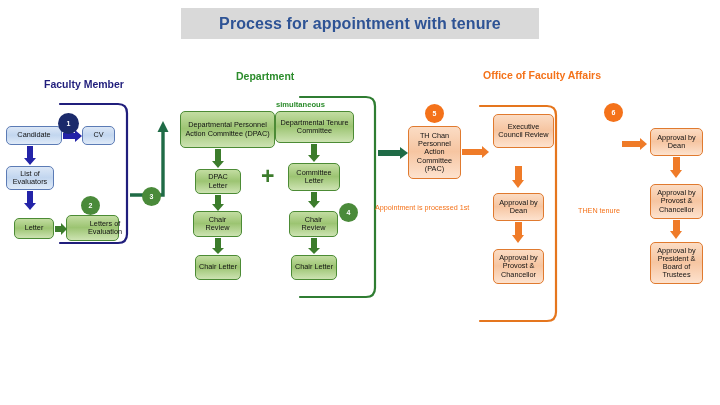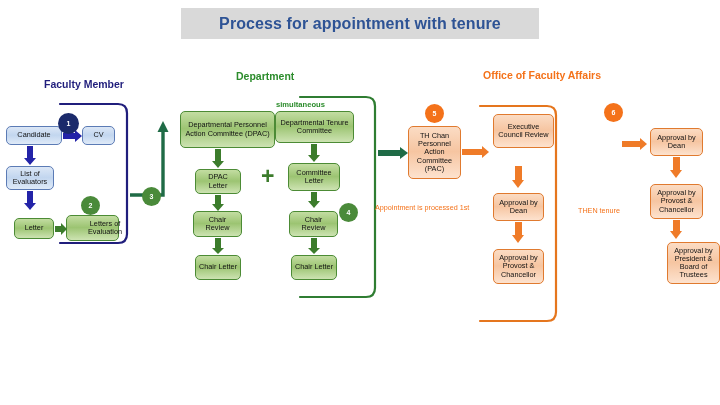--- a/index.html
+++ b/index.html
@@ -163,21 +163,21 @@
 
   <div class="circ org" style="left:604px;top:103px;width:19px;height:19px;">6</div>
 
   <div class="anno" style="left:578px;top:206px;">THEN tenure</div>
 
   <div class="shaft" style="left:622px;top:141px;width:18px;height:6px;background:#ef7b28;"></div>
   <div class="head" style="left:640px;top:138px;border-top:6px solid transparent;border-bottom:6px solid transparent;border-left:7px solid #ef7b28;"></div>
 
   <div class="node orange" style="left:650px;top:128px;width:53px;height:28px;">Approval by Dean</div>
   <div class="node orange" style="left:650px;top:184px;width:53px;height:35px;">Approval by Provost &amp; Chancellor</div>
-  <div class="node orange" style="left:667px;top:242px;width:53px;height:42px;">Approval by President &amp; Board of Trustees</div>
+  <div class="node orange" style="left:650px;top:242px;width:53px;height:42px;">Approval by President &amp; Board of Trustees</div>
 
   <div class="shaft" style="left:673px;top:157px;width:7px;height:13px;background:#ef7b28;"></div>
   <div class="head" style="left:670px;top:170px;border-left:6.5px solid transparent;border-right:6.5px solid transparent;border-top:8px solid #ef7b28;"></div>
 
   <div class="shaft" style="left:673px;top:220px;width:7px;height:11px;background:#ef7b28;"></div>
   <div class="head" style="left:670px;top:231px;border-left:6.5px solid transparent;border-right:6.5px solid transparent;border-top:8px solid #ef7b28;"></div>
 
 </div>
 
 </body></html>

